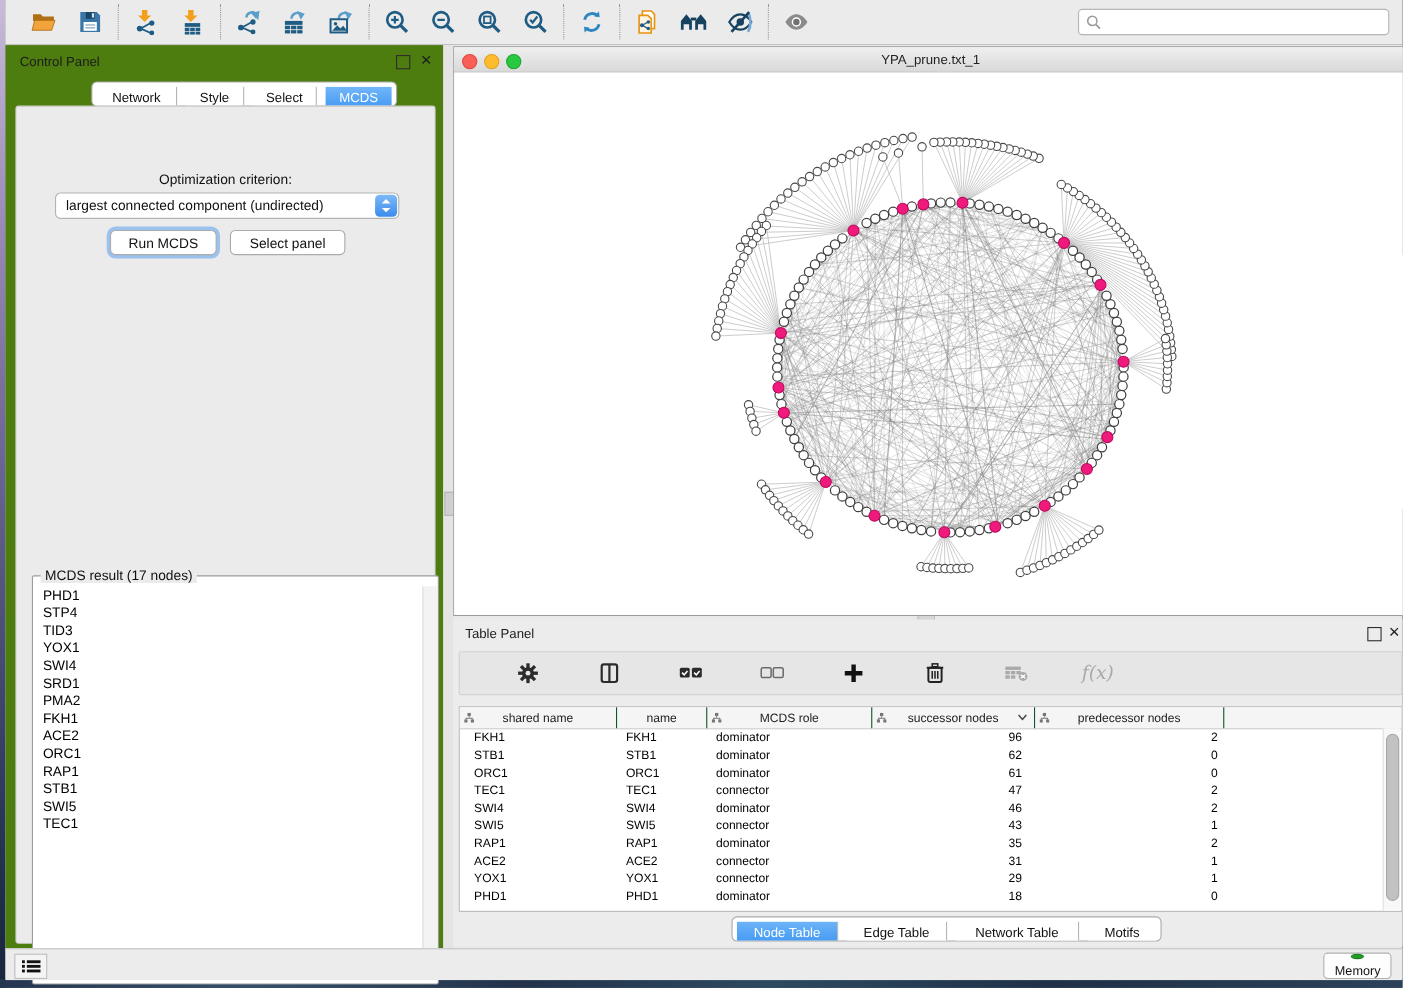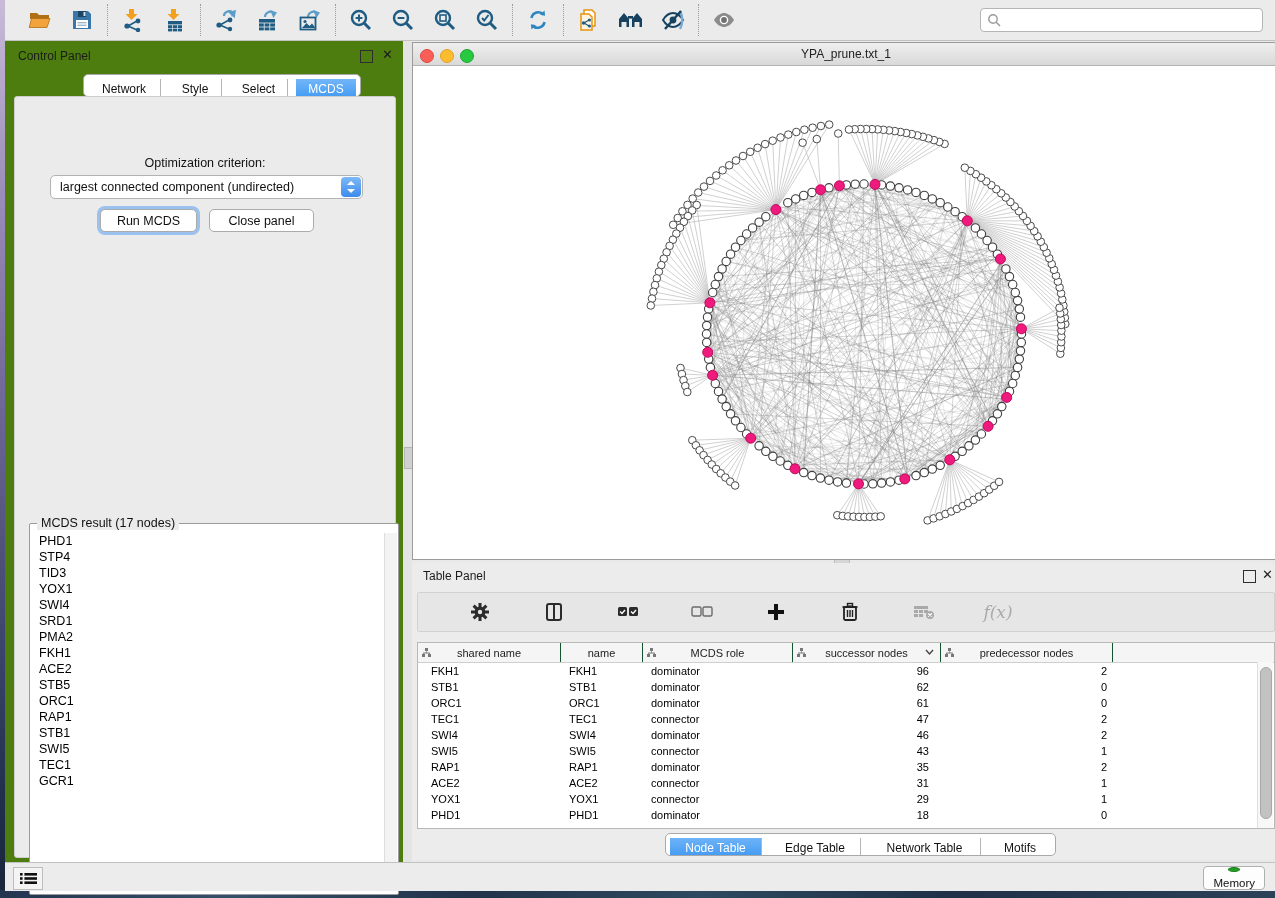--- a/index.html
+++ b/index.html
@@ -322,41 +322,39 @@
         <div class="opt-select">
           <span class="val">largest connected component (undirected)</span>
           <span class="opt-stepper">
             <svg width="12" height="16" viewBox="0 0 12 16">
                 <path d="M2 6l4-4 4 4z" fill="#fff"></path>
                 <path d="M2 10l4 4 4-4z" fill="#fff"></path>
               </svg>
           </span>
         </div>
         <button class="btn btn-run">Run MCDS</button>
-        <button class="btn btn-closepanel">Close panel</button>
+        <button class="btn btn-closepanel">Select panel</button>
 
         <div class="groupbox">
           <div class="legend">MCDS result (17 nodes)</div>
           <div class="mcds-list" id="mcds-list">
               <div class="item">PHD1</div>
               <div class="item">STP4</div>
               <div class="item">TID3</div>
               <div class="item">YOX1</div>
               <div class="item">SWI4</div>
               <div class="item">SRD1</div>
               <div class="item">PMA2</div>
               <div class="item">FKH1</div>
               <div class="item">ACE2</div>
-              <div class="item">STB5</div>
               <div class="item">ORC1</div>
               <div class="item">RAP1</div>
               <div class="item">STB1</div>
               <div class="item">SWI5</div>
               <div class="item">TEC1</div>
-              <div class="item">GCR1</div>
             </div>
           <div class="list-scroll"></div>
         </div>
       </div>
     </div>
 
     <div class="v-splitter">
       <div class="v-grip"></div>
     </div>
     <div class="h-grip"></div>

